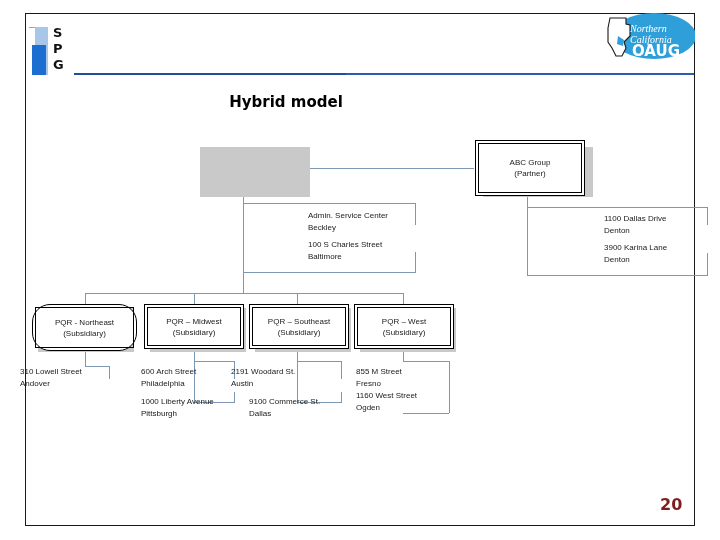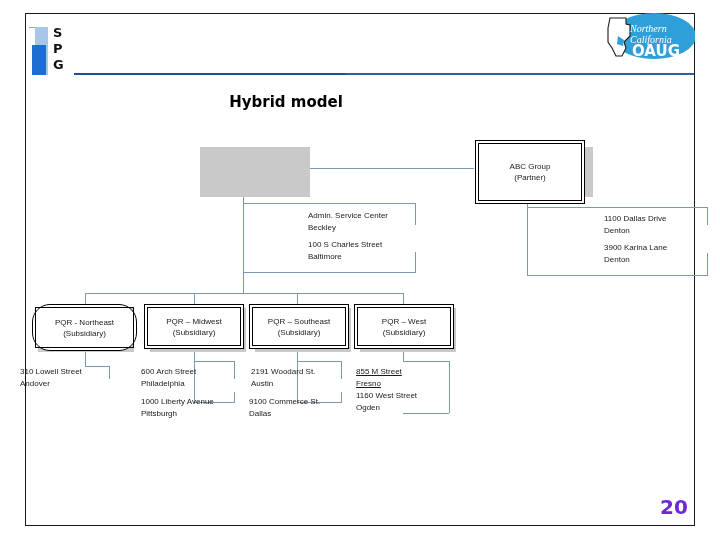--- a/index.html
+++ b/index.html
@@ -80,21 +80,21 @@
     font-family:"Liberation Sans", sans-serif;
     font-size:8px;color:#1a1a1a;line-height:12px;white-space:nowrap;
   }
   .ln{position:absolute;background:#7d98b3;}
   .lnh{height:1px;}
   .lnv{width:1px;}
   
   .pagenum{
     position:absolute;left:660px;top:495px;
     font-family:"DejaVu Sans", sans-serif;
-    font-weight:bold;font-size:20px;color:#6d28d9;
+    font-weight:bold;font-size:16px;color:#7f1d1d;
   }
 </style>
 </head>
 <body>
 
 <div class="slide">
 
   <div class="frame"></div>
 
   <div class="spg">
@@ -173,21 +173,21 @@
     <div class="ln lnh" style="left:403px;top:413px;width:46px;"></div>
 
     <div class="shadow" style="left:200px;top:147px;width:110px;height:50px;"></div>
     <div class="shadow" style="left:483px;top:147px;width:110px;height:50px;"></div>
     <div class="shadow" style="left:38px;top:308px;width:96px;height:44px;"></div>
     <div class="shadow" style="left:150px;top:308px;width:96px;height:44px;"></div>
     <div class="shadow" style="left:255px;top:308px;width:96px;height:44px;"></div>
     <div class="shadow" style="left:360px;top:308px;width:96px;height:44px;"></div>
 
 
-    <div class="node" style="left:475px;top:140px;width:110px;height:64px;">
+    <div class="node" style="left:475px;top:140px;width:110px;height:56px;">
       <div class="inner">
         <div class="lbl">ABC Group</div>
         <div class="lbl">(Partner)</div>
       </div>
     </div>
 
     <div class="node" style="left:32px;top:304px;width:105px;height:47px;border-radius:18px;">
       <div class="inner">
         <div class="lbl">PQR - Northeast</div>
         <div class="lbl">(Subsidiary)</div>
@@ -243,31 +243,31 @@
     <div class="addr" style="left:141px;top:366px;">
       <div>600 Arch Street</div>
       <div>Philadelphia</div>
     </div>
 
     <div class="addr" style="left:141px;top:396px;">
       <div>1000 Liberty Avenue</div>
       <div>Pittsburgh</div>
     </div>
 
-    <div class="addr" style="left:251px;top:366px;">
+    <div class="addr" style="left:231px;top:366px;">
       <div>2191 Woodard St.</div>
       <div>Austin</div>
     </div>
 
     <div class="addr" style="left:249px;top:396px;">
       <div>9100 Commerce St.</div>
       <div>Dallas</div>
     </div>
 
-    <div class="addr" style="left:356px;top:366px;text-decoration:underline;">
+    <div class="addr" style="left:356px;top:366px;">
       <div>855 M Street</div>
       <div>Fresno</div>
     </div>
 
     <div class="addr" style="left:356px;top:390px;">
       <div>1160 West Street</div>
       <div>Ogden</div>
     </div>
 
   </div>

